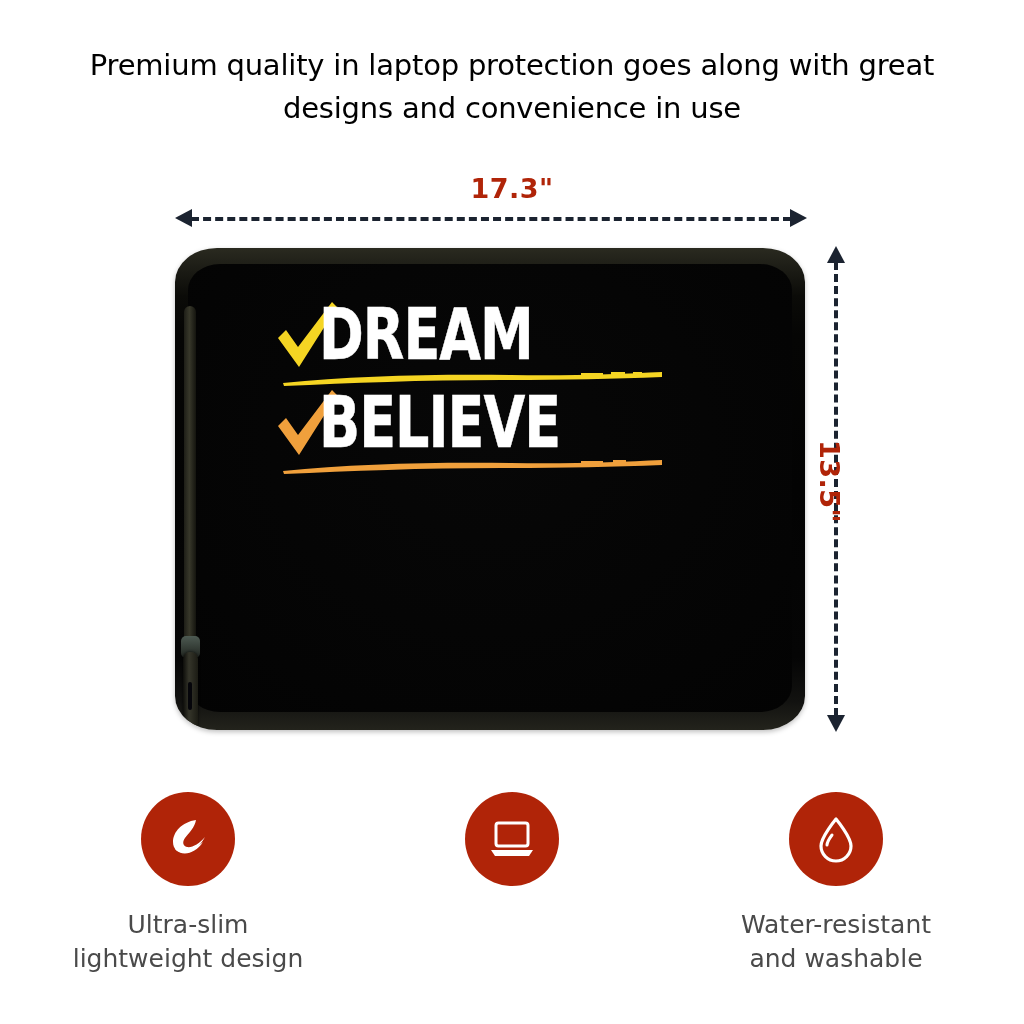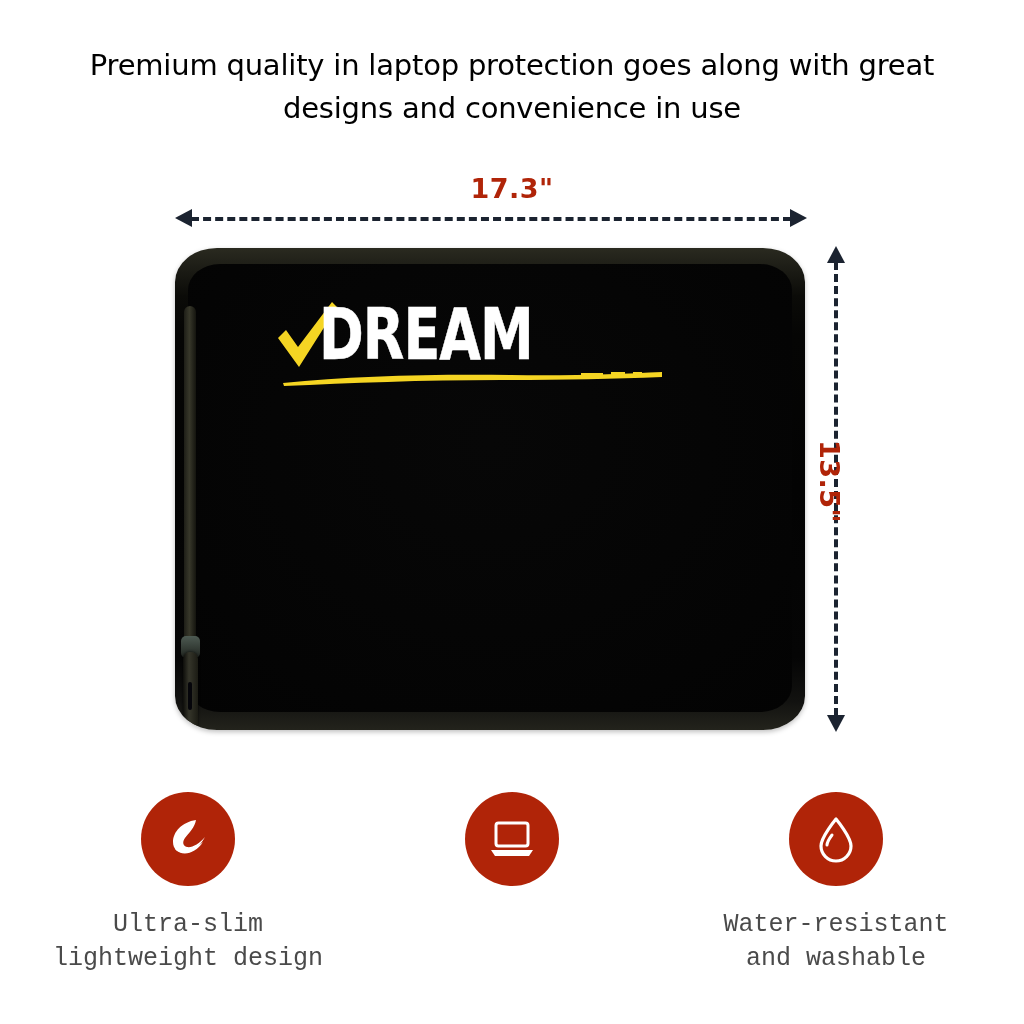--- a/index.html
+++ b/index.html
@@ -114,21 +114,21 @@
     line-height:1;
     white-space:nowrap;
     transform:scaleY(1.32);
     transform-origin:left top;
     letter-spacing:-1px;
     -webkit-text-stroke:0.4px #ffffff;
   }
   .art-under{position:absolute;left:6px;height:16px;}
 
   
-  .feature{position:absolute;top:792px;width:300px;text-align:center;font-family:Liberation Mono, monospace;}
+  .feature{position:absolute;top:792px;width:300px;text-align:center;}
   .feat-circle{
     width:94px;height:94px;border-radius:50%;
     background:#B02408;
     margin:0 auto;
     position:relative;
     display:flex;align-items:center;justify-content:center;
   }
   .feat-caption{
     margin-top:22px;
     color:#4a4a4a;
@@ -176,20 +176,31 @@
         </svg>
         <div class="art-word" style="font-size:54px;">DREAM</div>
         <svg class="art-under" style="top:70px;width:382px;" viewBox="0 0 382 16" preserveAspectRatio="none">
           <path d="M2 13 C70 6, 150 4, 230 5 C290 6, 340 4, 381 2 L381 7 C330 9, 280 10, 220 10 C140 10, 70 13, 3 16 Z" fill="#F5D523"></path>
           <rect x="300" y="3" width="22" height="4" fill="#F5D523"></rect>
           <rect x="330" y="2" width="14" height="3" fill="#F5D523"></rect>
           <rect x="352" y="2" width="9" height="3" fill="#F5D523"></rect>
         </svg>
       </div>
 
+      <div class="art-row" style="top:88px;">
+        <svg class="art-check" viewBox="0 0 62 72">
+          <path d="M3 38 L11 30 L23 47 L57 2 L62 7 L24 67 Z" fill="#F0A03C"></path>
+        </svg>
+        <div class="art-word" style="font-size:54px;">BELIEVE</div>
+        <svg class="art-under" style="top:70px;width:382px;" viewBox="0 0 382 16" preserveAspectRatio="none">
+          <path d="M2 13 C70 6, 150 4, 230 5 C290 6, 340 4, 381 2 L381 7 C330 9, 280 10, 220 10 C140 10, 70 13, 3 16 Z" fill="#F0A03C"></path>
+          <rect x="300" y="3" width="22" height="4" fill="#F0A03C"></rect>
+          <rect x="332" y="2" width="13" height="3" fill="#F0A03C"></rect>
+        </svg>
+      </div>
 
 
 
     </div>
   </div>
 
   <div class="feature" id="feature-0">
     <div class="feat-circle">
       <svg width="52" height="52" viewBox="0 0 52 52">
         <path d="M34 7 C20 9, 11 19, 11 29 C11 36, 16 40, 22 40 C31 40, 38 33, 43 24 C37 31, 30 35, 25 34 C21 33, 20 29, 23 25 C27 20, 33 14, 34 7 Z" fill="#ffffff"></path>

